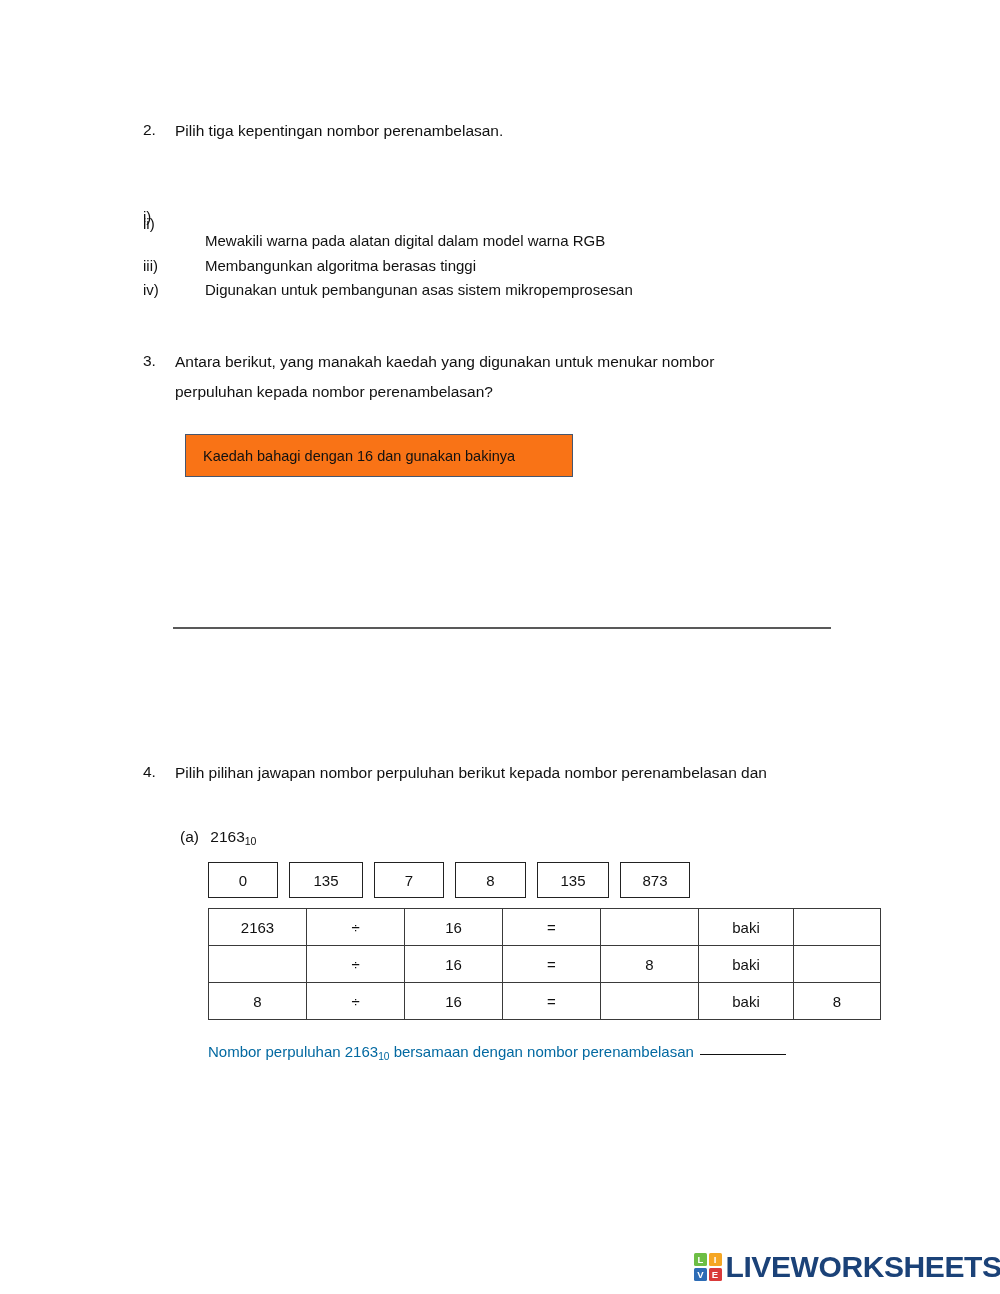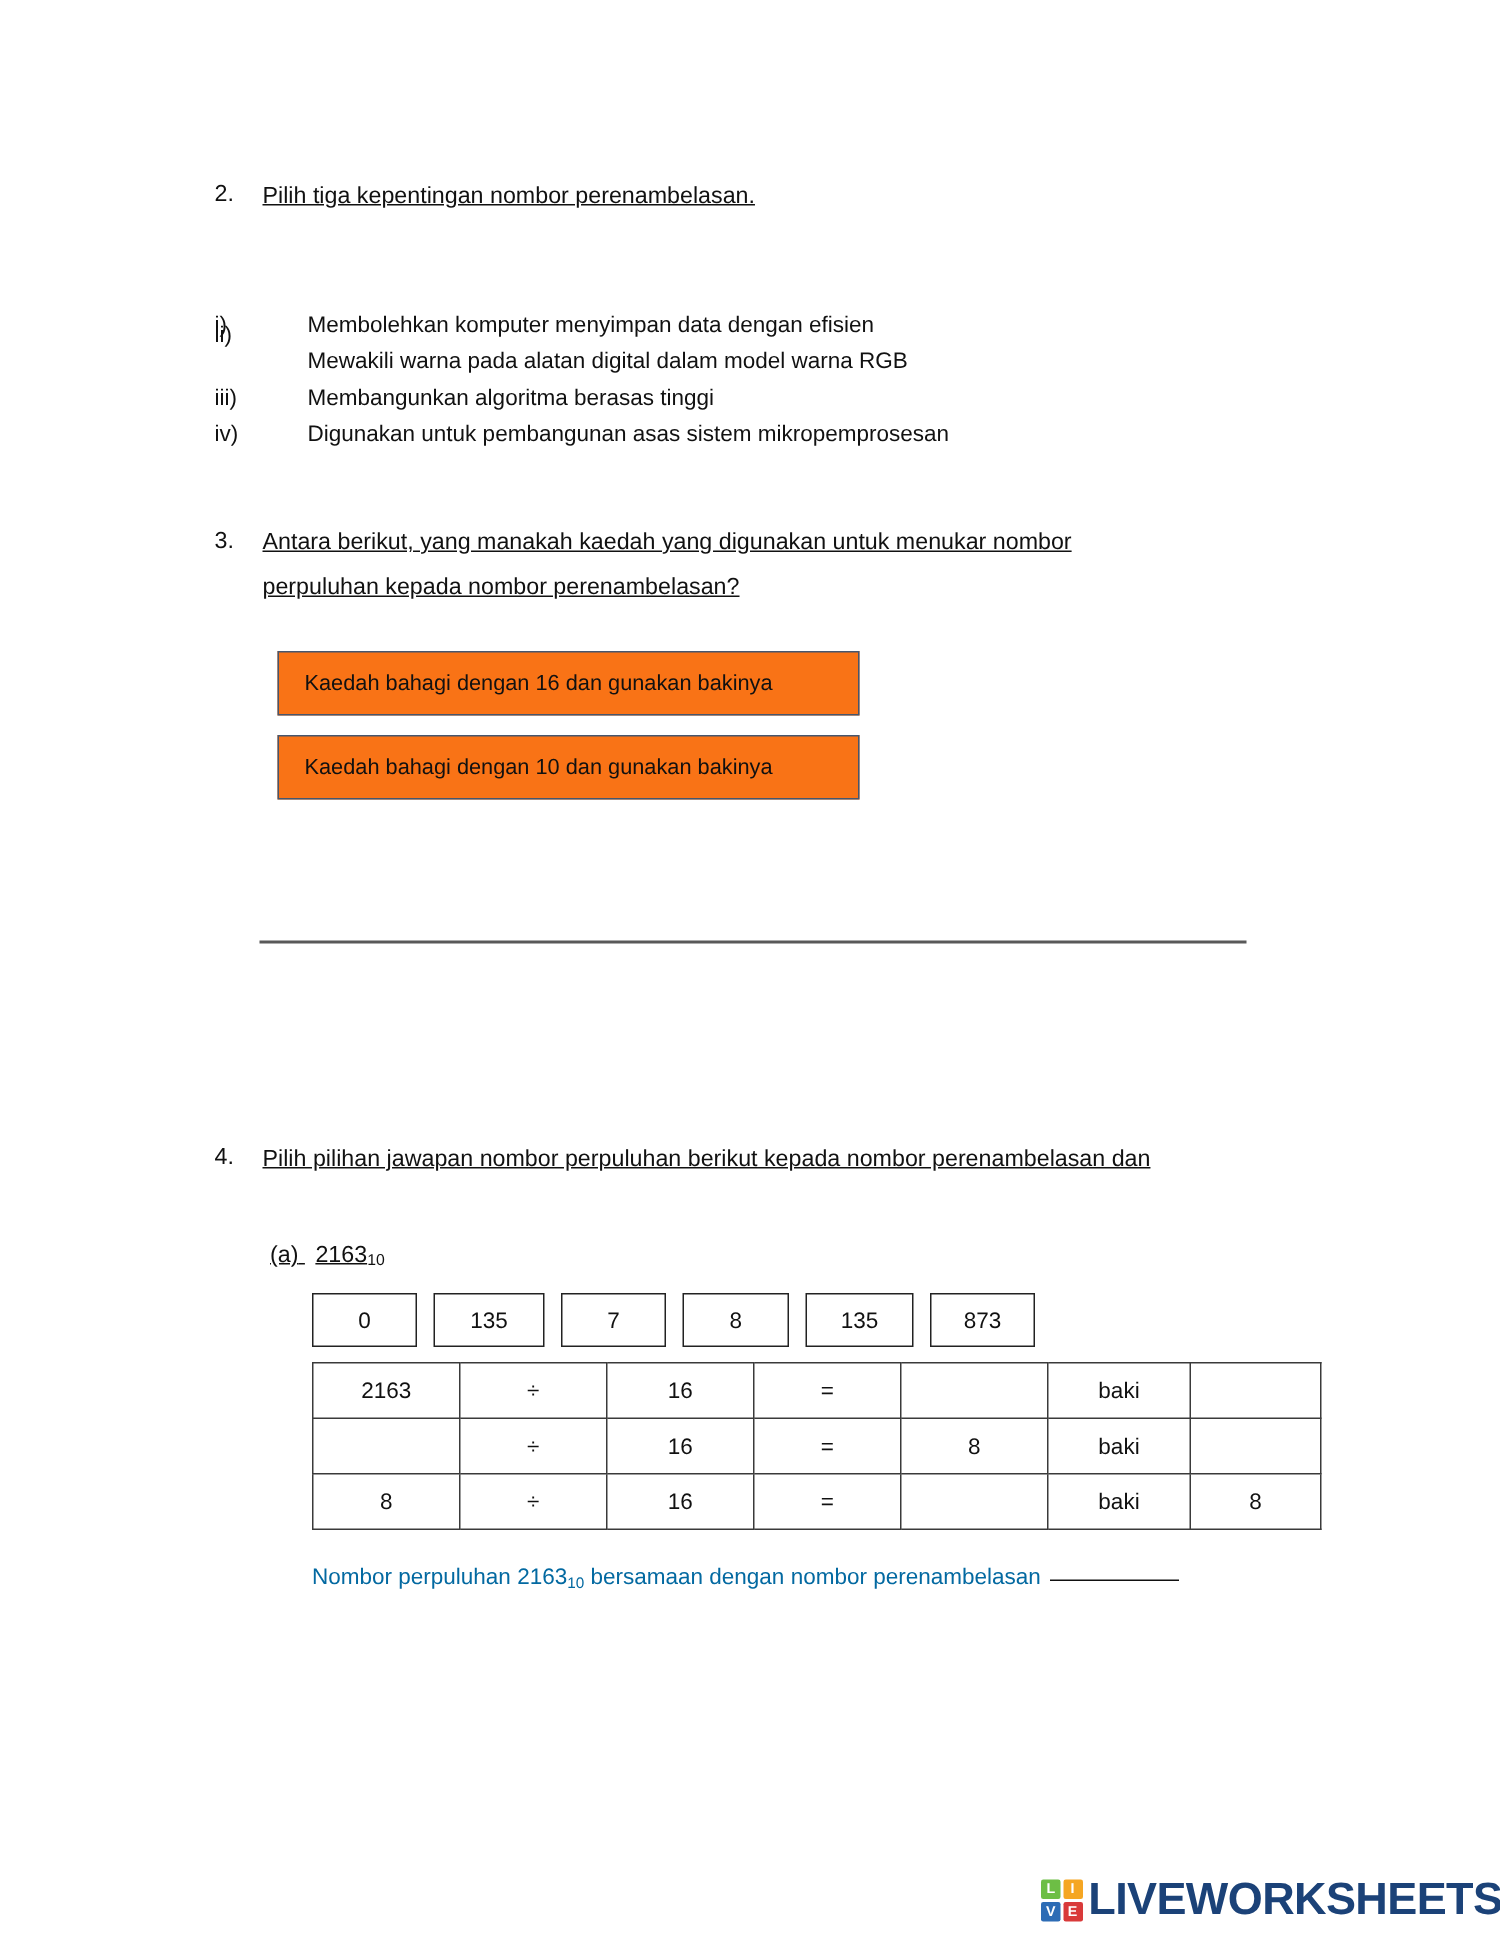--- a/index.html
+++ b/index.html
@@ -25,21 +25,20 @@
     position: absolute;
     font-size: 15.5px;
     line-height: 1.55;
     color: #111111;
   }
   .qtext {
     position: absolute;
     font-size: 15.5px;
     line-height: 1.62;
     color: #111111;
-    text-decoration: underline;
   }
   .romnum {
     position: absolute;
     font-size: 15px;
     line-height: 1.62;
     color: #111111;
   }
   .romtext {
     position: absolute;
     font-size: 15px;
@@ -155,37 +154,35 @@
 </style>
 </head>
 <body>
 
 <div class="page">
 
   <div class="qnum" style="left:143px; top:118px;">2.</div>
   <div class="qtext" style="left:175px; top:118px; width:700px;">Pilih tiga kepentingan nombor perenambelasan.</div>
 
   <div class="romnum" style="left:143px; top:205px;">i)</div>
-  <div class="romtext" style="left:205px; top:205px; width:680px;">Membolehkan komputer menyimpan data dengan efisien</div>
 
   <div class="romnum" style="left:143px; top:212px;">ii)</div>
   <div class="romtext" style="left:205px; top:229px; width:680px;">Mewakili warna pada alatan digital dalam model warna RGB</div>
 
   <div class="romnum" style="left:143px; top:254px;">iii)</div>
   <div class="romtext" style="left:205px; top:254px; width:680px;">Membangunkan algoritma berasas tinggi</div>
 
   <div class="romnum" style="left:143px; top:278px;">iv)</div>
   <div class="romtext" style="left:205px; top:278px; width:680px;">Digunakan untuk pembangunan asas sistem mikropemprosesan</div>
 
   <div class="qnum" style="left:143px; top:349px;">3.</div>
   <div class="qtext" style="left:175px; top:349px; width:720px;">Antara berikut, yang manakah kaedah yang digunakan untuk menukar nombor</div>
   <div class="qtext" style="left:175px; top:379px; width:720px;">perpuluhan kepada nombor perenambelasan?</div>
 
   <div class="choicebox" style="left:185px; top:434px; width:388px; height:43px;">Kaedah bahagi dengan 16 dan gunakan bakinya</div>
-  <div class="choicebox" style="left:185px; top:490px; width:388px; height:43px;">Kaedah bahagi dengan 10 dan gunakan bakinya</div>
 
   <div class="ruleline" style="left:173px; top:627px; width:658px;"></div>
 
   <div class="qnum" style="left:143px; top:760px;">4.</div>
   <div class="qtext" style="left:175px; top:760px; width:760px;">Pilih pilihan jawapan nombor perpuluhan berikut kepada nombor perenambelasan dan</div>
 
   <div class="qtext" style="left:180px; top:824px;">
     <span>(a)</span>
     <span style="margin-left:7px;">2163</span><sub>10</sub>
   </div>

